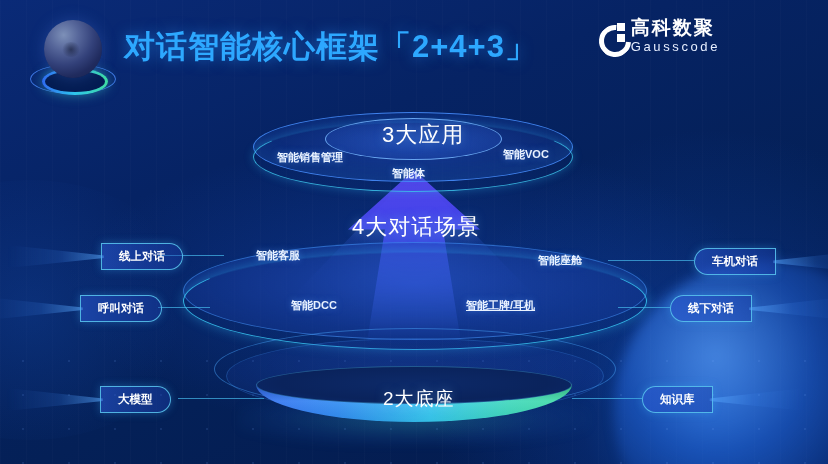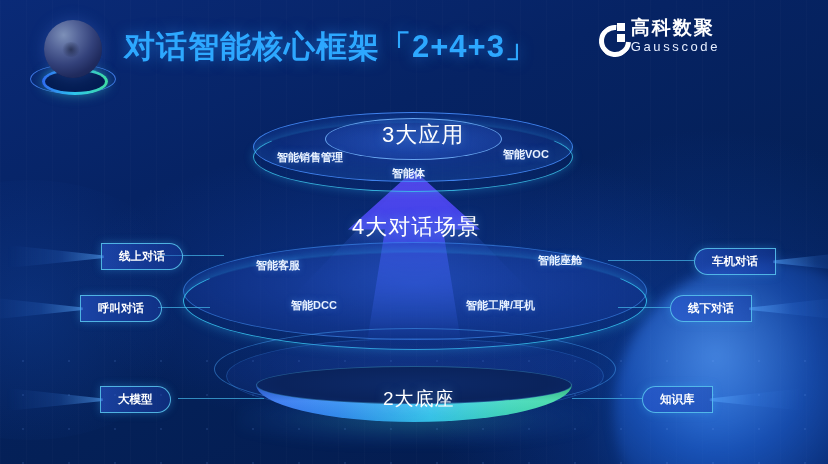--- a/index.html
+++ b/index.html
@@ -279,27 +279,27 @@
 
   <div class="lbl small" style="left:503px; top:147px;">智能VOC</div>
 
   <div class="lbl small" style="left:392px; top:166px;">智能体</div>
 
   <div class="disc mid-outer"></div>
   <div class="disc mid-rim"></div>
 
   <div class="lbl big" style="left:352px; top:212px;">4大对话场景</div>
 
-  <div class="lbl small" style="left:256px; top:258px;">智能客服</div>
+  <div class="lbl small" style="left:256px; top:248px;">智能客服</div>
 
   <div class="lbl small" style="left:538px; top:253px;">智能座舱</div>
 
   <div class="lbl small" style="left:291px; top:298px;">智能DCC</div>
 
-  <div class="lbl small" style="left:466px; top:298px;">智能工牌/耳机</div>
+  <div class="lbl small" style="left:466px; top:298px;text-decoration:underline;">智能工牌/耳机</div>
 
   <div class="disc ghost-2"></div>
   <div class="disc ghost-1"></div>
 
   <div class="cyl-glow"></div>
   <div class="cyl">
     <div class="body"></div>
     <div class="top"></div>
   </div>
   <div class="lbl big" style="left:383px; top:386px; font-size:19px;">2大底座</div>

